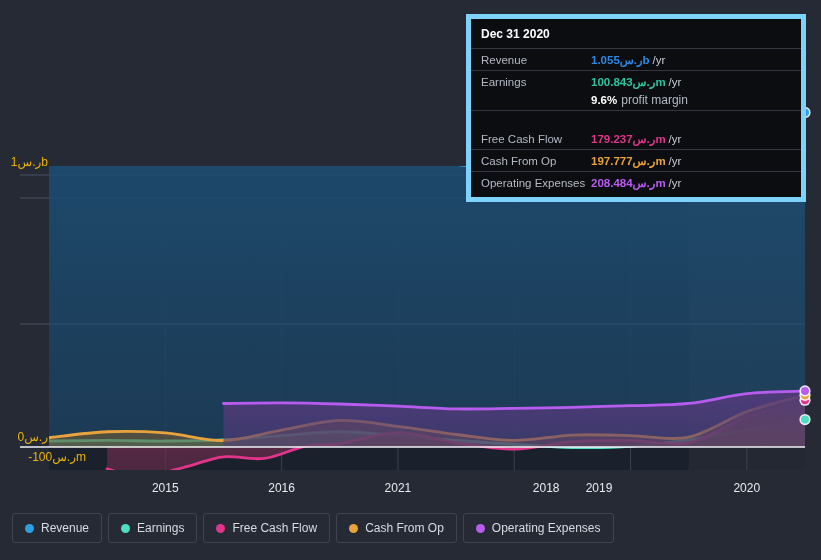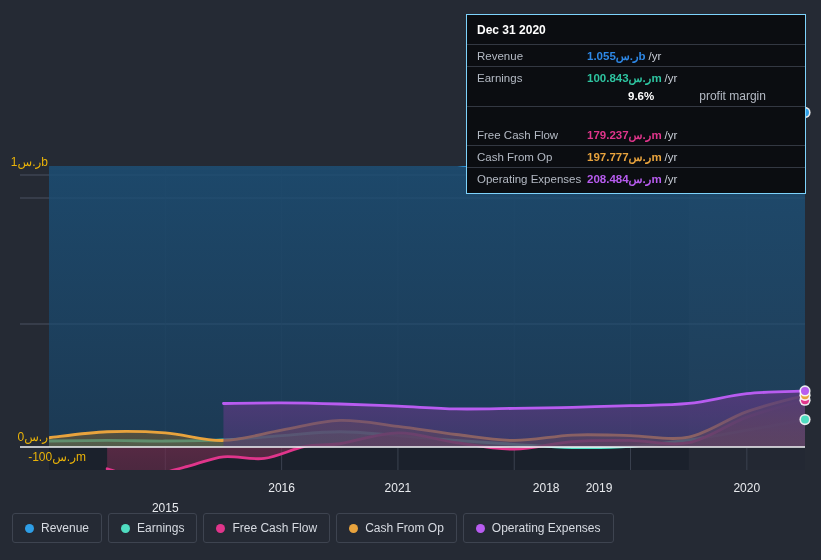--- a/index.html
+++ b/index.html
@@ -40,38 +40,38 @@
     transform: translateX(-50%);
     white-space: nowrap;
   }
 
   
   #tooltip {
     position: absolute;
     left: 466px; top: 14px;
     width: 340px;
     background: #0b0d11;
-    border: 1px solid #7dd3fc;
+    border: 5px solid #7dd3fc;
     padding: 8px 0 4px 0;
     font-size: 11.5px;
     color: #c8cdd6;
   }
   #tooltip .tt-title {
     font-weight: bold;
     color: #ffffff;
     font-size: 12px;
     padding: 0 10px 7px 10px;
   }
   .tt-row {
     display: flex;
     align-items: baseline;
     border-top: 1px solid #333842;
     padding: 4px 10px 3px 10px;
   }
-  .tt-row.no-rule { border-top: none; padding-top: 1px; gap: 41px; }
+  .tt-row.no-rule { border-top: none; padding-top: 1px; }
   .tt-label {
     width: 110px;
     color: #b4bac4;
     flex: none;
     font-size: 11.5px;
   }
   .tt-val {
     font-weight: bold;
     font-size: 11.5px;
     text-align: center;
@@ -184,21 +184,21 @@
       <circle cx="805" cy="390.968" r="5.6" fill="#ffffff" fill-opacity="0.9"></circle>
       <circle cx="805" cy="390.968" r="4" fill="#b85cf0"></circle>
       <line x1="805" y1="170" x2="805" y2="470" stroke="#8d95a5" stroke-width="0"></line>
     </svg>
 
   <div class="ylabel ylabel-top">1ر.سb</div>
   <div class="ylabel ylabel-zero">0ر.س</div>
   <div class="ylabel ylabel-neg">-100ر.سm</div>
 
   <div id="xlabels">
-      <div class="xlabel" style="left: 165.3px; margin-top: 20px;">2015</div>
+      <div class="xlabel" style="left: 165.3px;">2015</div>
       <div class="xlabel" style="left: 281.6px;">2016</div>
       <div class="xlabel" style="left: 397.9px;">2021</div>
       <div class="xlabel" style="left: 514.2px; margin-left: 32px;">2018</div>
       <div class="xlabel" style="left: 599px;">2019</div>
       <div class="xlabel" style="left: 746.8px;">2020</div>
     </div>
 
   <div id="tooltip">
     <div class="tt-title">Dec 31 2020</div>
     <div id="tooltip-rows">

